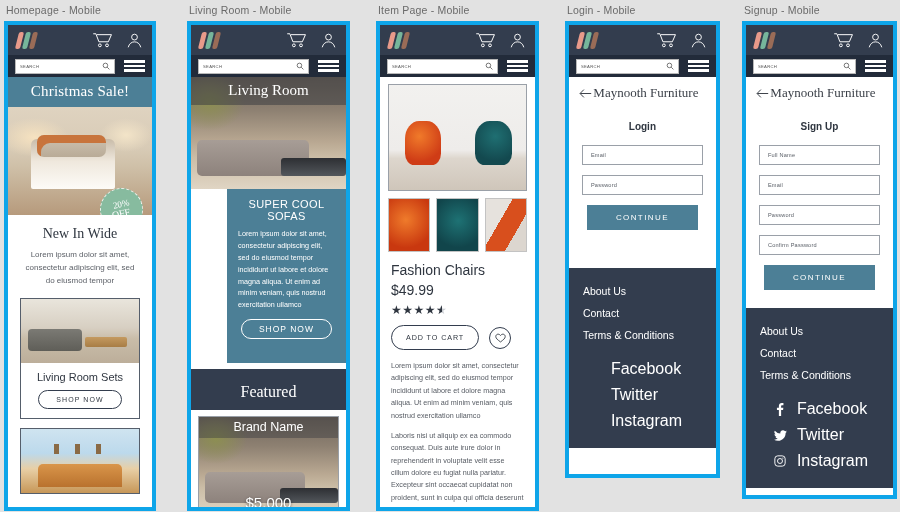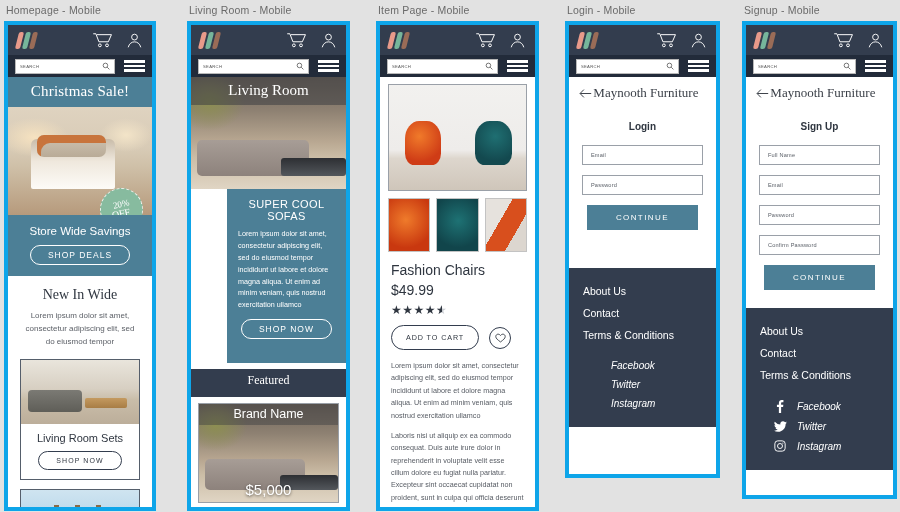--- a/index.html
+++ b/index.html
@@ -131,21 +131,21 @@
   .hero { position:relative; }
   .hero-cap {
     position:absolute; left:0; right:0; top:0; background:rgba(60,62,66,.55);
     color:#fff; font-family:"Liberation Serif", serif; font-size:15px;
     text-align:center; padding:5px 12px 6px;
   }
   .promo { background:#4c7f96; color:#fff; padding:9px 11px 13px; text-align:center;margin-left:36px; }
   .promo h3 { font-size:11px; font-weight:normal; letter-spacing:.4px; padding-bottom:6px; }
   .promo p { font-size:7.2px; line-height:1.65; text-align:left; }
   .featured-bar { background:#333d4e; color:#fff; font-family:"Liberation Serif", serif;
-                  font-size:12px; text-align:center; padding:4px 0 9px; margin-top:6px; }
+                  font-size:16px; text-align:center; padding:14px 0 9px; margin-top:6px; }
   .feat-card { margin:6px 7px 0; border:1px solid #9aa0a8; position:relative; }
   .feat-card .photo { height:98px; }
   .feat-name { position:absolute; top:0; left:0; right:0; text-align:center;
                color:#fff; font-size:12.5px; background:rgba(55,58,63,.42); padding:3px 3px 4px; }
   .feat-price { position:absolute; bottom:4px; left:0; right:0; text-align:center;
                 color:#fff; font-size:15px; text-shadow:0 1px 3px rgba(0,0,0,.6); }
 
   
   .item-main { border:1px solid #9aa0a8; margin:7px 8px 0; }
   .item-main .photo { height:105px; }
@@ -173,21 +173,21 @@
   .auth-form h4 { font-size:10px; color:#2f3640; padding-bottom:13px; }
   .field { border:1px solid #9aa0a8; background:#fff; height:20px; display:flex;
            align-items:center; padding:0 8px; margin-bottom:10px; }
   .field span { font-size:5.6px; color:#5b6068; letter-spacing:.2px; }
   .cta { background:#4c7f96; color:#fff; text-align:center; font-size:8px;
          letter-spacing:1.4px; padding:8px 0; margin:6px 5px 0; }
   .footer { background:#333d4e; color:#fff; padding:12px 14px 14px; }
   .footer .lnk { font-size:10.5px; padding:5px 0; }
   .social { padding-top:10px; }
   .social .row { display:flex; align-items:center; gap:10px; padding:4px 0 4px 14px; }
-  .social .row .lbl { font-size:10px;font-style:italic; }
+  .social .row .lbl { font-size:16px; }
   .social .row.noicon { padding-left:28px; }
   .sicon { width:13px; display:flex; align-items:center; justify-content:center;
            color:#fff; }
 </style>
 </head>
 <body>
 
 <div class="board">
 
   <div class="col" style="width:180px;padding-left:4px;">
@@ -236,24 +236,20 @@
         <div class="xmas">Christmas Sale!</div>
       </div>
 
       <div class="photo bedroom" style="height:108px;position:relative;">
         <div class="badge20">
           <b>20%</b>
           <s>OFF</s>
         </div>
       </div>
 
-      <div class="banner-teal">
-        <div class="savings">Store Wide Savings</div>
-        <div class="pill">SHOP DEALS</div>
-      </div>
 
       <div class="sec-title">New In Wide</div>
       <div class="sec-lead">Lorem ipsum dolor sit amet, consectetur adipiscing elit, sed do eiusmod tempor</div>
 
       <div class="card">
         <div class="photo lroom2"></div>
         <div class="card-label">Living Room Sets</div>
         <div class="card-btn">SHOP NOW</div>
       </div>
 

